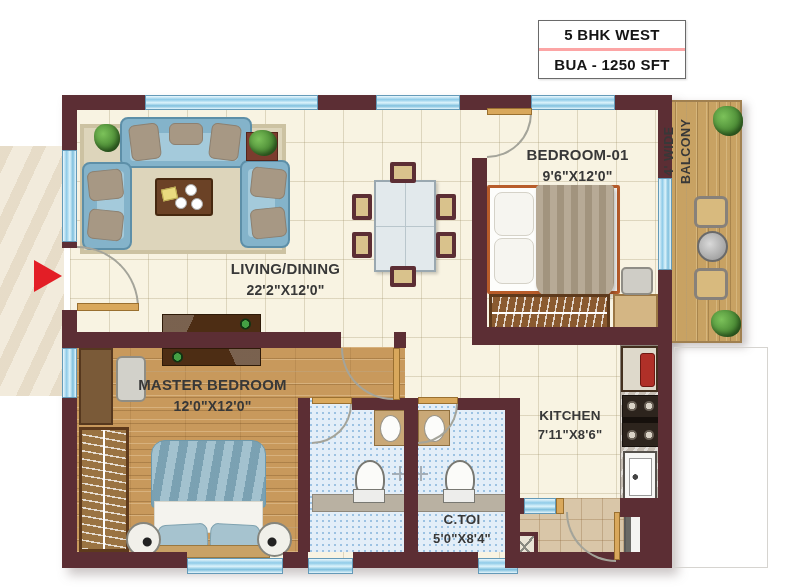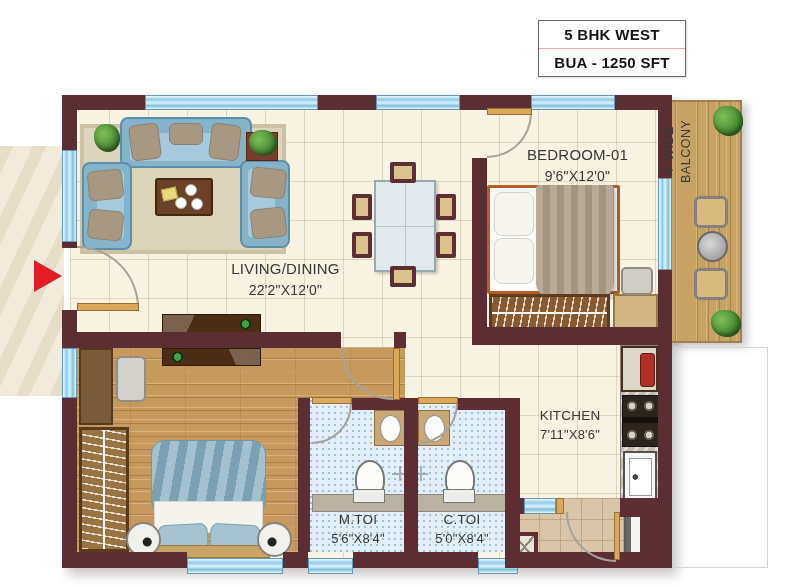--- a/index.html
+++ b/index.html
@@ -11,34 +11,34 @@
 .winv{background:linear-gradient(to right,#ebf8fd 0,#8fcbe8 28%,#dcf3fb 52%,#7fc0de 76%,#e6f6fc 100%);border:1px solid #649ab8;box-sizing:border-box}
 .tile{background-color:#f8f3e2;background-image:linear-gradient(rgba(160,145,105,.3) 1px,transparent 1px),linear-gradient(90deg,rgba(160,145,105,.3) 1px,transparent 1px);background-size:39px 39px}
 .wood{background-color:#c8995c;background-image:repeating-linear-gradient(to bottom,rgba(255,240,210,.28) 0 1px,transparent 1px 12px),repeating-linear-gradient(to bottom,rgba(90,55,15,.25) 11px 12px,transparent 12px 24px),repeating-linear-gradient(90deg,rgba(90,55,15,.12) 0 1px,transparent 1px 55px)}
 .bwood{background-color:#c8a263;background-image:repeating-linear-gradient(90deg,rgba(255,240,200,.25) 0 1px,transparent 1px 10px),repeating-linear-gradient(90deg,rgba(95,65,25,.3) 9px 10px,transparent 10px 20px);border:2px solid #a08050;box-sizing:border-box;box-shadow:5px 4px 8px rgba(100,88,88,.35)}
 .mosaic{background-color:#e3eef8;background-image:radial-gradient(#9cc2e2 1.1px,transparent 1.4px);background-size:6px 6px}
 .ugrid{background-color:#d9c6a8;background-image:linear-gradient(rgba(140,100,55,.3) 1px,transparent 1px),linear-gradient(90deg,rgba(140,100,55,.3) 1px,transparent 1px);background-size:21px 21px}
 .arc-tl{border:0 solid #a4a49a;border-right-width:2px;border-bottom-width:2px;border-bottom-right-radius:100%;box-sizing:border-box}
 .arc-tr{border:0 solid #a4a49a;border-left-width:2px;border-bottom-width:2px;border-bottom-left-radius:100%;box-sizing:border-box}
 .arc-bl{border:0 solid #a4a49a;border-top-width:2px;border-right-width:2px;border-top-right-radius:100%;box-sizing:border-box}
 .leaf{background:#d9a85c;border:1px solid #9a7030;box-sizing:border-box}
-.lblbox{position:absolute;text-align:center;color:#383838;font-weight:normal;line-height:1.45;letter-spacing:.2px;z-index:30}
+.lblbox{position:absolute;text-align:center;color:#383838;font-weight:bold;line-height:1.45;letter-spacing:.2px;z-index:30}
 .lblbox .nm{display:block;font-size:15px}
 .lblbox .sz{display:block;font-size:14px}
 .sm .nm{font-size:13.5px}.sm .sz{font-size:13px}
 .xs .nm{font-size:12.5px}.xs .sz{font-size:12px}
 .plant{background:radial-gradient(circle at 35% 35%,#7cc25a,#3f7d2c 72%);border-radius:46% 54% 50% 60%;box-shadow:inset -2px -3px 5px rgba(0,0,0,.4)}
 .cushion{background:#a79884;border:1px solid #8d8070;border-radius:6px;position:absolute}
 .sofa{position:absolute;background:#84b3ca;border:2px solid #5d8fa8;border-radius:8px}
 .seat{position:absolute;background:#a4cadb;border-radius:4px}
 .dchair{position:absolute;background:#d9c28c;border:4px solid #5c2e34;box-sizing:border-box;border-radius:2px}
 .vent{position:absolute;background-image:linear-gradient(#98a0a8,#98a0a8),linear-gradient(#98a0a8,#98a0a8);background-size:2px 100%,100% 2px;background-position:center center;background-repeat:no-repeat;opacity:.8}
 .titlebox{position:absolute;left:538px;top:20px;width:146px;border:1px solid #6a6a6a;background:#fff;z-index:40;box-shadow:1px 1px 2px rgba(0,0,0,.15)}
 .titlebox div{height:27px;line-height:27px;text-align:center;font-weight:bold;font-size:15px;color:#151515;letter-spacing:.3px}
-.titlebox div+div{border-top:1px solid #fca5a5}
+.titlebox div+div{border-top:3px solid #fca5a5}
 </style>
 </head>
 <body>
 
 <div class="stage">
 
   <i style="left:62px;top:95px;width:610px;height:473px;box-shadow:6px 7px 10px rgba(110,95,95,.35)"></i>
 
   <i style="left:0;top:146px;width:64px;height:250px;background-color:#f2ebdc;background-image:repeating-linear-gradient(115deg,rgba(185,160,120,.2) 0 12px,transparent 12px 30px)"></i>
 
@@ -197,28 +197,28 @@
   <i style="left:34px;top:260px;width:0;height:0;border-top:16px solid transparent;border-bottom:16px solid transparent;border-left:28px solid #e31e26"></i>
 
   <div class="lblbox" style="left:193px;top:258px;width:185px">
     <span class="nm">LIVING/DINING</span>
     <span class="sz">22'2"X12'0"</span>
   </div>
   <div class="lblbox" style="left:495px;top:144px;width:165px">
     <span class="nm">BEDROOM-01</span>
     <span class="sz">9'6"X12'0"</span>
   </div>
+  <div class="lblbox" style="left:105px;top:374px;width:215px">
+    <span class="nm">MASTER BEDROOM</span>
+    <span class="sz">12'0"X12'0"</span>
+  </div>
   <div class="lblbox sm" style="left:518px;top:406px;width:104px">
     <span class="nm">KITCHEN</span>
     <span class="sz">7'11"X8'6"</span>
   </div>
-  <div class="lblbox sm" style="left:312px;top:510px;width:92px">
-    <span class="nm">M.TOI</span>
-    <span class="sz">5'6"X8'4"</span>
-  </div>
   <div class="lblbox sm" style="left:414px;top:510px;width:96px">
     <span class="nm">C.TOI</span>
     <span class="sz">5'0"X8'4"</span>
   </div>
   <div class="lblbox" style="left:661px;top:104px;width:36px;height:94px;writing-mode:vertical-rl;transform:rotate(180deg);font-size:12.5px;letter-spacing:.5px;line-height:1.35">
     <span style="display:block">4' WIDE</span>
     <span style="display:block">BALCONY</span>
   </div>
 
   <div class="titlebox">

